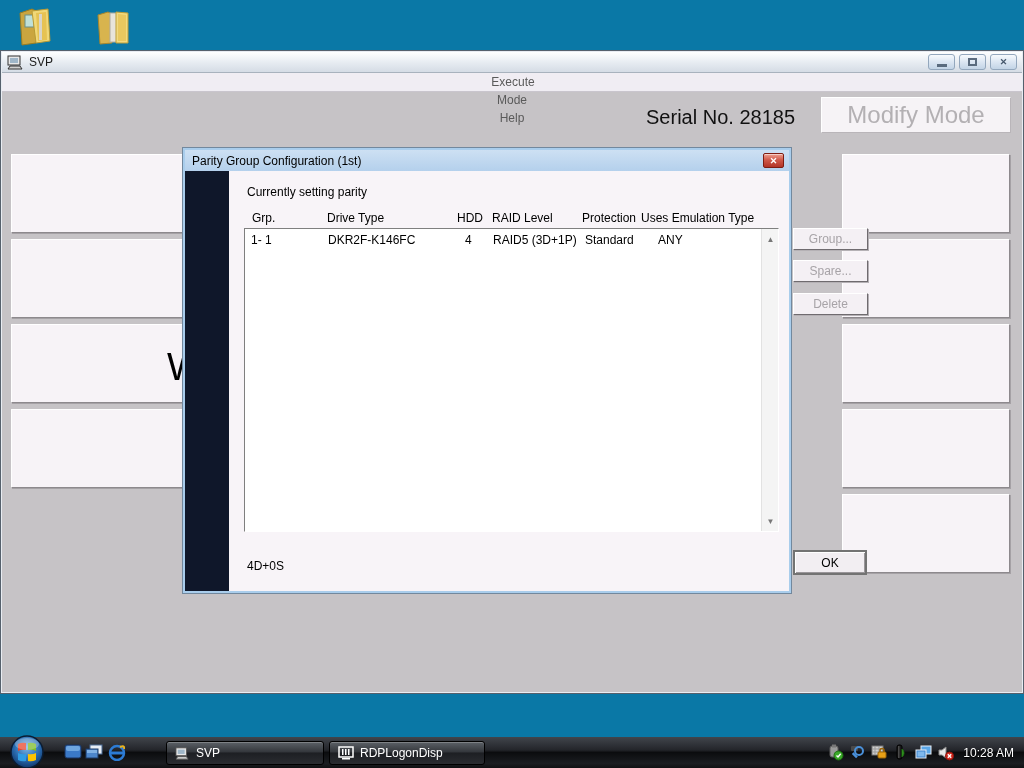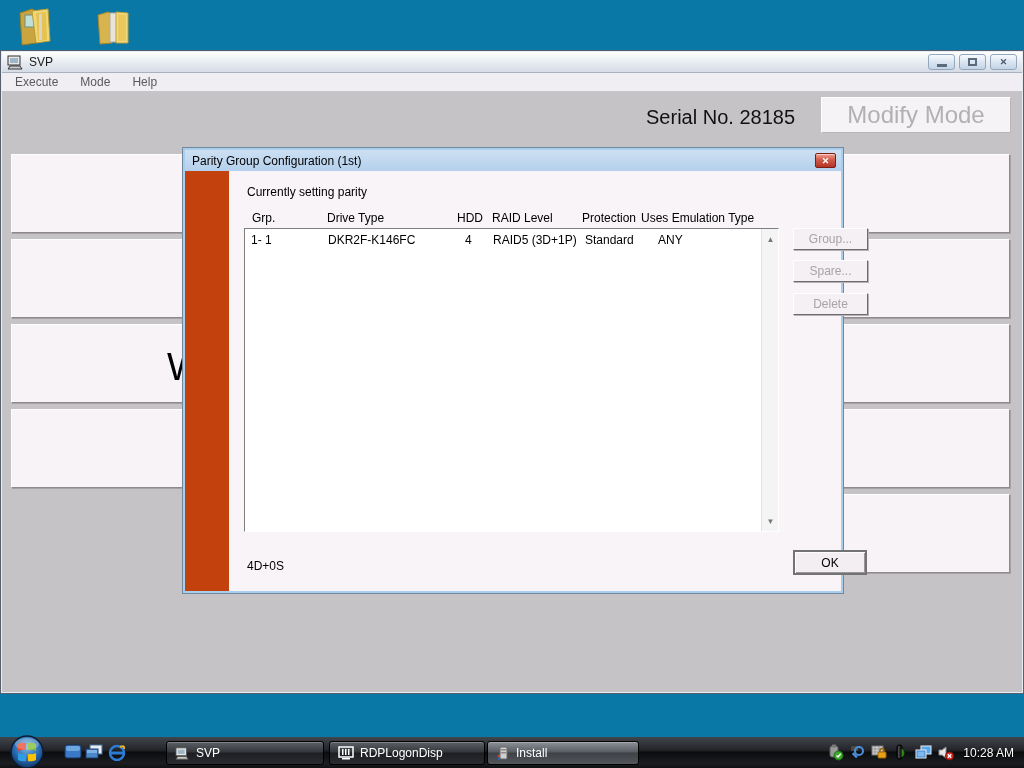--- a/index.html
+++ b/index.html
@@ -16,39 +16,39 @@
     background:linear-gradient(#feffff,#e6ebf1 55%,#d5dce5); border-bottom:1px solid #a8b2bd;
     display:flex; align-items:center; }
   #svp-title { font-size:12px; color:#1a1a1a; margin-left:5px; }
   .cap-btns { position:absolute; right:5px; top:2px; display:flex; gap:4px; }
   .cap-btn { width:27px; height:16px; border:1px solid #93a7bd; border-radius:3px;
     background:linear-gradient(#f7fafd,#dbe6f2 50%,#c3d4e6); display:flex; align-items:center; justify-content:center;
     color:#45576b; font-size:9px; font-weight:bold; cursor:pointer; }
   .glyph-min { width:10px; height:3px; background:#5a6b7e; margin-top:7px; }
   .glyph-max { width:9px; height:8px; border:2px solid #5a6b7e; }
   #svp-menubar { position:absolute; left:1px; top:22px; right:1px; height:19px;
-    background:#f0edf3; border-bottom:1px solid #c9c5cd; display:flex; align-items:center; }
+    background:#f0edf3; border-bottom:1px solid #c9c5cd; display:flex; align-items:center;flex-direction:column; }
   .menu-item { font-size:12px; color:#5a5a5a; padding:2px 11px; cursor:pointer; }
 
   
   #serial-label { position:absolute; top:55px; right:228px; font-size:20px; color:#111; }
   #modify-mode { position:absolute; left:820px; top:46px; width:190px; height:36px;
     background:#f6f3f6; border:1px solid; border-color:#ffffff #b9b5b9 #b9b5b9 #ffffff;
     color:#b3b0b3; font-size:24px; display:flex; align-items:center; justify-content:center; cursor:default; }
 
   
   .panel { position:absolute; height:79px; background:#f7f3f7; border:1px solid;
     border-color:#ffffff #8d898d #8d898d #ffffff; box-shadow:1px 1px 0 #a5a1a5; cursor:pointer; }
   .panel.pl { left:10px; width:173px; }
   .panel.pr { left:841px; width:168px; }
   #bg-letter { position:absolute; left:166px; top:295px; font-size:38px; color:#000; z-index:1; }
 
   
-  #dialog { position:absolute; left:183px; top:148px; width:660px; height:445px; z-index:10;
-    border:2px solid #a9cdec; box-shadow:0 0 0 1px #72889d; background:#c2410c; }
+  #dialog { position:absolute; left:183px; top:148px; width:608px; height:445px; z-index:10;
+    border:2px solid #a9cdec; box-shadow:0 0 0 1px #72889d; background:#0f172a; }
   #dlg-titlebar { position:absolute; left:0; top:0; right:0; height:21px;
     background:linear-gradient(#cde0f3,#b4d0ec); display:flex; align-items:center; cursor:default; }
   #dlg-title { font-size:12px; color:#000; margin-left:7px; }
   #dlg-close { position:absolute; right:5px; top:3px; width:21px; height:15px; border:1px solid #7e1d12; border-radius:2px;
     background:linear-gradient(#efa191,#d05a4a 45%,#b23427); color:#fff; font-size:9px; font-weight:bold;
     display:flex; align-items:center; justify-content:center; cursor:pointer; box-shadow:inset 0 1px 0 rgba(255,255,255,.5); }
   #dlg-body { position:absolute; left:0; top:21px; right:0; bottom:0; background:#f8f4f8;margin-left:44px; }
   #dlg-subtitle { position:absolute; left:18px; top:14px; font-size:12px; color:#000; }
   .col-hdr { position:absolute; top:40px; font-size:12px; color:#000; white-space:nowrap; }
   #listbox { position:absolute; left:15px; top:57px; width:535px; height:304px; background:#fff;
@@ -238,30 +238,20 @@
   <div class="task-btn" style="left:329px; width:156px;">
     <svg width="16" height="14" viewBox="0 0 16 14">
       <rect x="1" y="1" width="14" height="10" fill="none" stroke="#fff" stroke-width="1.5"></rect>
       <rect x="4" y="3" width="1.5" height="6" fill="#fff"></rect>
         <rect x="7" y="3" width="1.5" height="6" fill="#fff"></rect>
         <rect x="10" y="3" width="1.5" height="6" fill="#fff"></rect>
       <rect x="4" y="12" width="8" height="1.5" fill="#fff"></rect>
     </svg>
     <span>RDPLogonDisp</span>
   </div>
-  <div class="task-btn active" style="left:487px; width:152px;">
-    <svg width="14" height="14" viewBox="0 0 14 14">
-      <rect x="4" y="1" width="7" height="12" rx="1" fill="#cfcfcf" stroke="#666"></rect>
-      <rect x="5" y="3" width="5" height="1.5" fill="#8a8a8a"></rect>
-        <rect x="5" y="6" width="5" height="1.5" fill="#8a8a8a"></rect>
-      <path d="M1 10 L4 8 L4 12 Z" fill="#d04a2a"></path>
-        <circle cx="3" cy="12.5" r="1.2" fill="#2a66c8"></circle>
-    </svg>
-    <span>Install</span>
-  </div>
 
   <div id="tray">
     <div class="tray-ico">
       <svg width="17" height="17" viewBox="0 0 17 17">
           <rect x="3" y="2" width="8" height="11" rx="2" fill="#9a9a9a" stroke="#5c5c5c"></rect>
           <rect x="5" y="0.5" width="4" height="3" fill="#777"></rect>
           <circle cx="11.5" cy="11.5" r="4.5" fill="#3aa828" stroke="#1e6e12"></circle>
           <path d="M9.5 11.5 L11 13 L13.7 9.8" stroke="#fff" stroke-width="1.4" fill="none"></path>
         </svg>
     </div>

